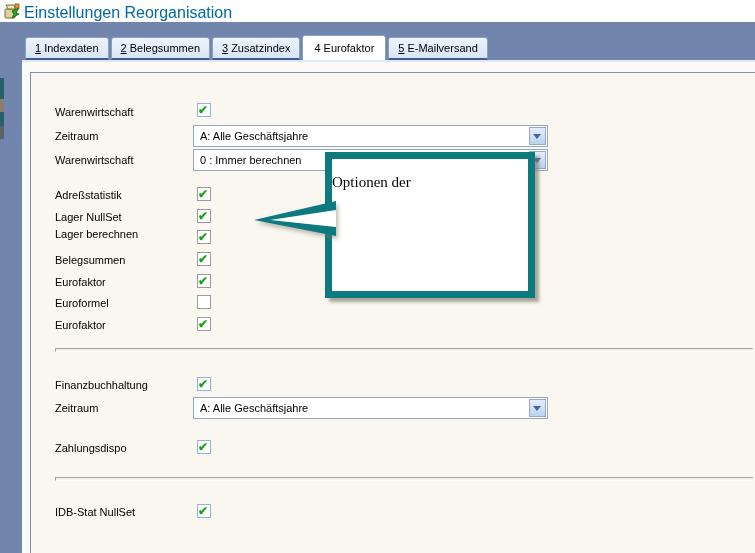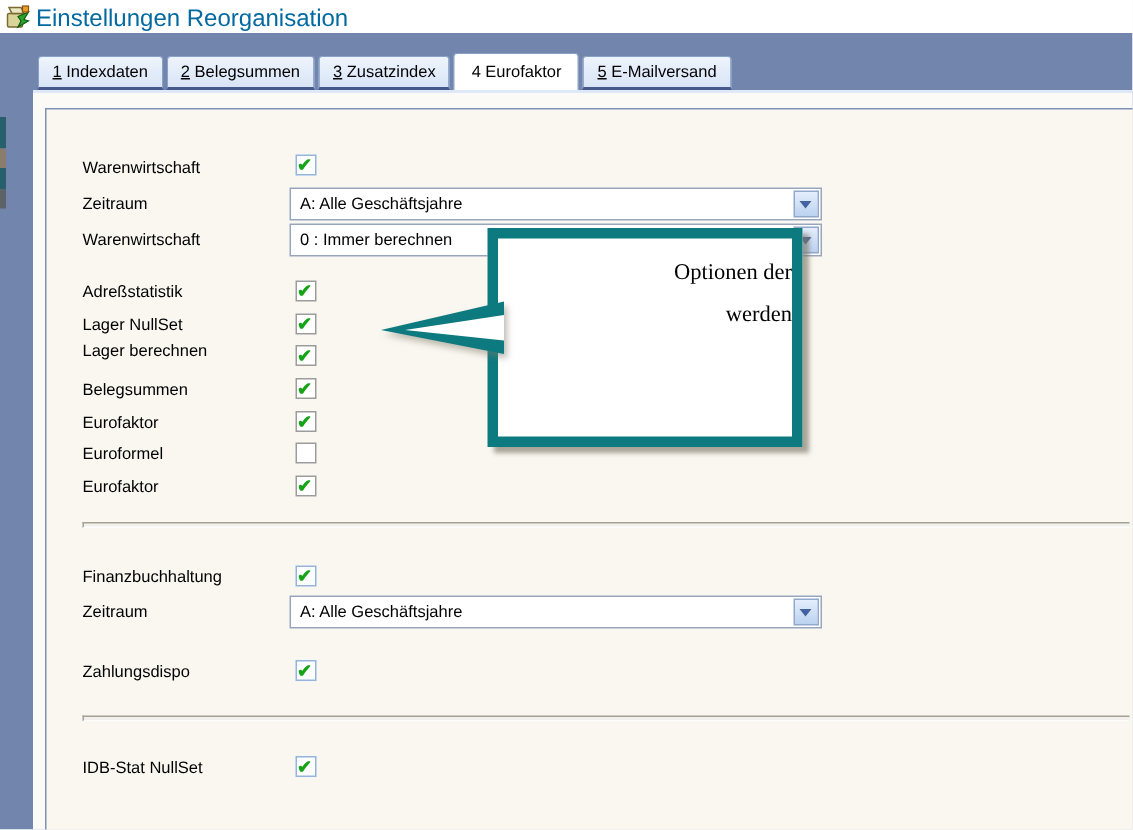--- a/index.html
+++ b/index.html
@@ -44,21 +44,21 @@
   .dd-btn{position:absolute;right:1px;top:1px;width:17px;height:18px;box-sizing:border-box;background:linear-gradient(#e4eefc,#bcd2f0);border:1px solid #92a8cc;cursor:pointer}
   .dd-arrow{position:absolute;left:3px;top:6px;width:0;height:0;border-left:4px solid transparent;border-right:4px solid transparent;border-top:5px solid #44639e}
   .sep{position:absolute;left:55px;width:697px;height:2px;background:#f2f0ea;border:1px solid #a5a297;border-right:none;border-bottom:1px solid #fdfdfb}
   
   .callout{
     position:absolute;left:325px;top:152px;width:210px;height:146px;box-sizing:border-box;
     background:#fff;border:7px solid #0d7a80;z-index:10;
     box-shadow:4px 4px 3px rgba(125,120,105,.65);
   }
   .callout-text{
-    position:absolute;left:0;right:0;top:9px;text-align:right;
+    position:absolute;left:0;right:0;top:9px;text-align:left;
     font-family:"Liberation Serif",serif;font-size:15px;line-height:28px;color:#000;
   }
   .callout-tail{position:absolute;left:254px;top:200px;z-index:11}
 </style>
 </head>
 <body>
 
 <div class="band"></div>
 <div class="edge-block eb1"></div>
 <div class="edge-block eb2"></div>
@@ -178,19 +178,18 @@
 <div class="sep" style="top:477px"></div>
 
 <span class="row-label" style="top:506px">IDB-Stat NullSet</span>
 <span class="cb blue" style="top:504px" data-checked="true">
     <i class="chk">✔</i>
   </span>
 
 <div class="callout">
   <div class="callout-text">
     <div>Optionen der</div>
-    <div>werden</div>
   </div>
 </div>
 <svg class="callout-tail" width="82" height="40" viewBox="0 0 82 40" style="filter:drop-shadow(2px 3px 2px rgba(125,120,105,.5))">
   <polygon points="82,1 0,20 82,36" fill="#0d7a80"></polygon>
   <polygon points="82,10 16,20 82,27" fill="#ffffff"></polygon>
 </svg>
 
 </body></html>

